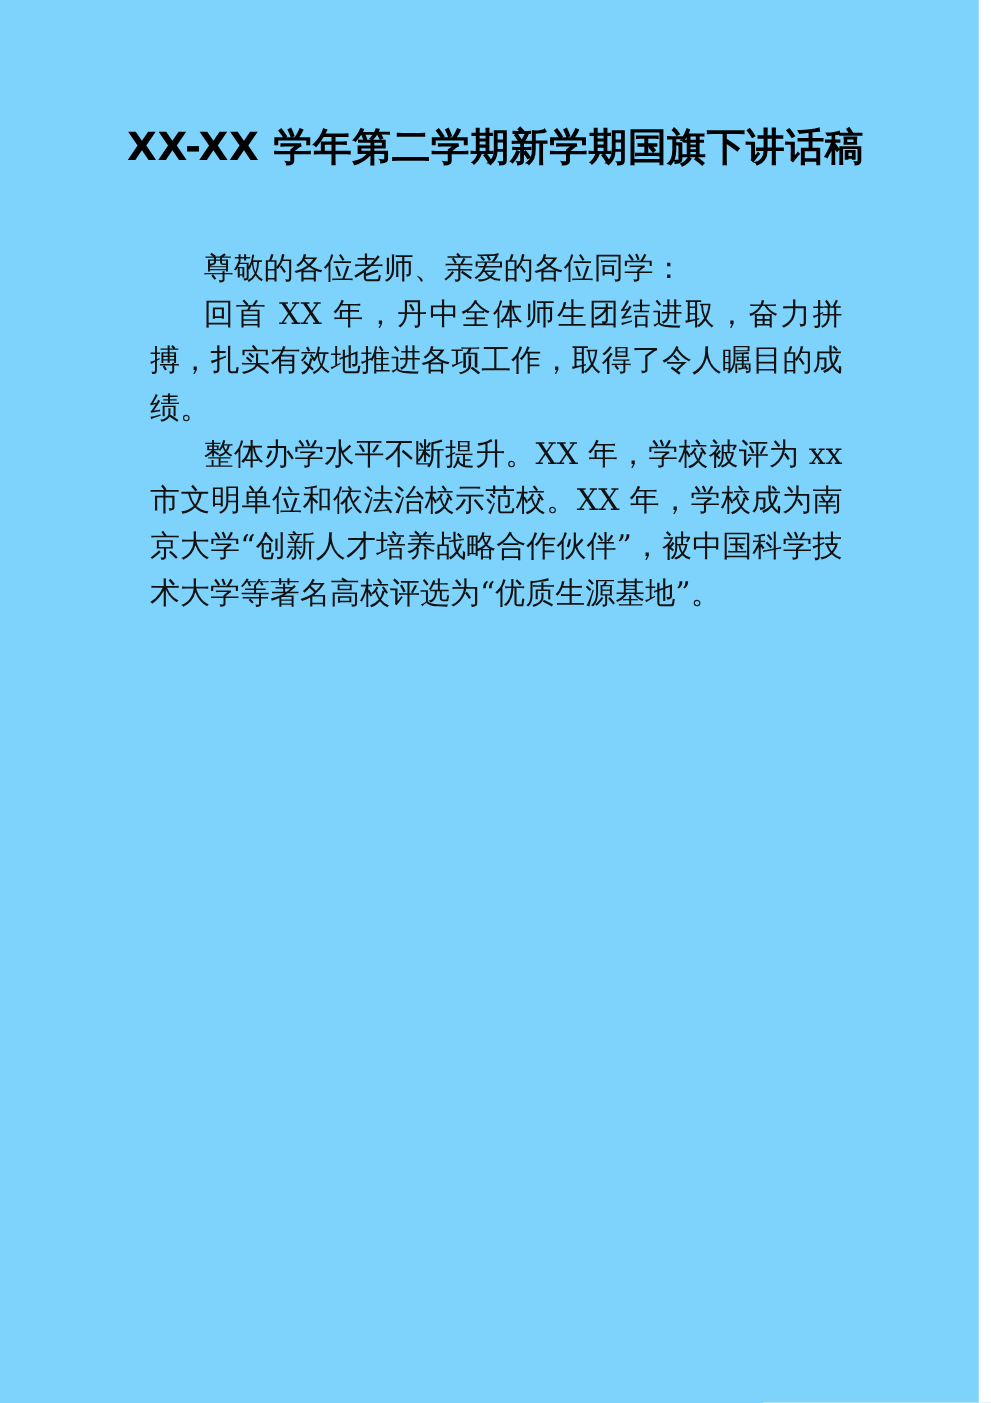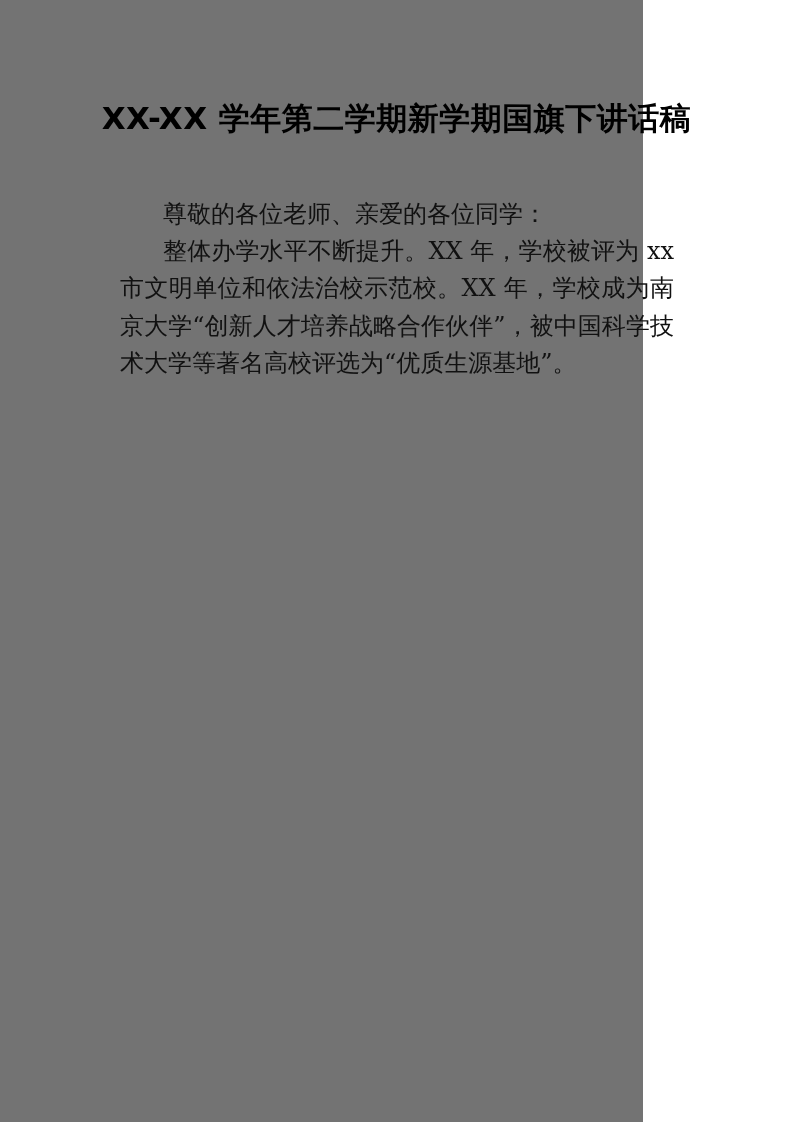--- a/index.html
+++ b/index.html
@@ -1,19 +1,19 @@
 <!DOCTYPE html>
 <html><head>
 <meta charset="utf-8">
 <style>
   html, body { margin: 0; padding: 0; background: #ffffff; }
   body { width: 793px; height: 1122px; position: relative; overflow: hidden; }
   .page {
-    position: absolute; left: 0; top: 0; width: 643px; height: 1122px;
-    background: #737373;
+    position: absolute; left: 0; top: 0; width: 783px; height: 1122px;
+    background: #7dd3fc;
   }
   .title {
     position: absolute; left: 100px; top: 96px; width: 593px;
     text-align: center;
     font-family: "DejaVu Sans", sans-serif;
     font-weight: bold; font-size: 31px; line-height: 45px;
     color: #000;
     letter-spacing: 0.5px;
   }
   .body {
@@ -25,15 +25,16 @@
   }
   .body p { margin: 0; text-indent: 43px; }
 </style>
 </head>
 <body>
 
 <div class="page">
   <div class="title">XX-XX 学年第二学期新学期国旗下讲话稿</div>
   <div class="body">
     <p>尊敬的各位老师、亲爱的各位同学：</p>
+    <p>回首 XX 年，丹中全体师生团结进取，奋力拼搏，扎实有效地推进各项工作，取得了令人瞩目的成绩。</p>
     <p>整体办学水平不断提升。XX 年，学校被评为 xx 市文明单位和依法治校示范校。XX 年，学校成为南京大学“创新人才培养战略合作伙伴”，被中国科学技术大学等著名高校评选为“优质生源基地”。</p>
   </div>
 </div>
 
 </body></html>

